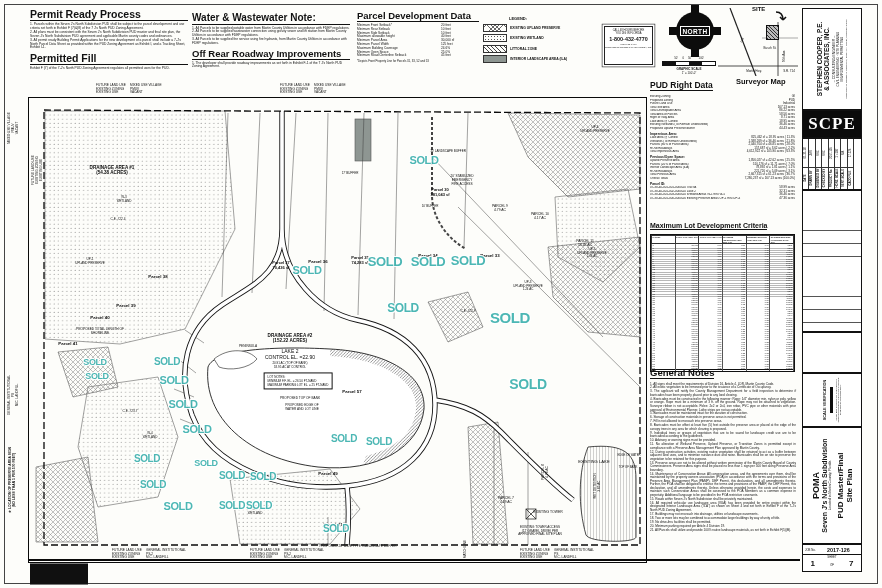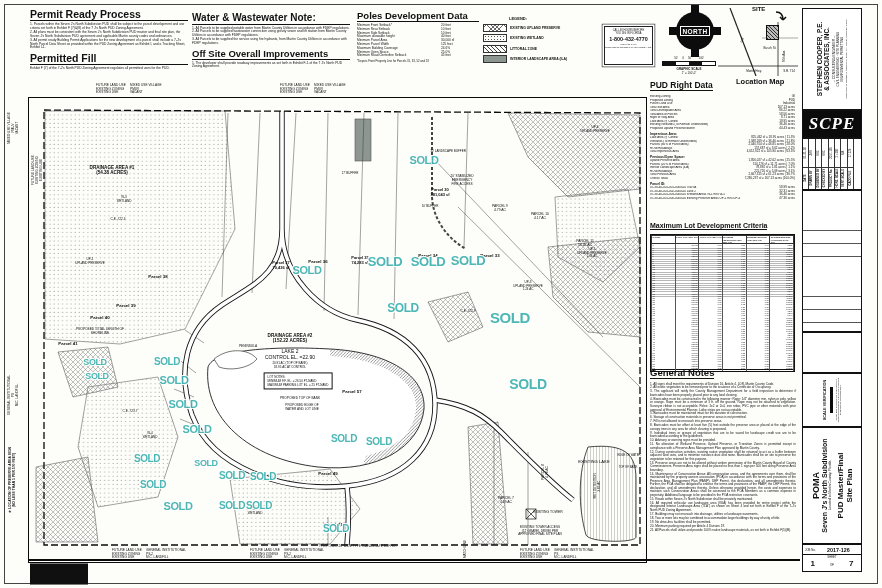--- a/index.html
+++ b/index.html
@@ -65,21 +65,21 @@
      color:#3fb2af;opacity:.93;
      text-shadow:1px 0 0 #fff,-1px 0 0 #fff,0 1px 0 #fff,0 -1px 0 #fff,1px 1px 0 #fff,-1px -1px 0 #fff;}
   .lub{position:absolute;display:flex;flex-direction:column;font-size:3.2px;line-height:3.7px;white-space:nowrap;}
   .lub-r{display:flex;}
   .lub-k{width:34px;}
   
   .tb-box{position:absolute;left:802px;width:58px;border:1px solid #111;background:#fff;overflow:hidden;}
   .rot-inner{position:absolute;left:0;top:100%;transform:rotate(-90deg);transform-origin:top left;
      display:flex;flex-direction:column;align-items:center;justify-content:center;text-align:center;}
   #scpe-box{background:#0b0b0b;color:#fff;display:flex;align-items:center;justify-content:center;}
-  #scpe-logo{font-weight:bold;font-style:italic;font-size:17px;letter-spacing:1px;font-family:"Liberation Serif",serif;}
+  #scpe-logo{font-weight:bold;font-size:17px;letter-spacing:1px;font-family:"Liberation Serif",serif;}
   #rev-box{background:repeating-linear-gradient(to bottom,#fff 0 12.6px,#555 12.6px 13.2px);}
   .tbf{display:flex;border-bottom:.6px solid #333;font-size:2.8px;line-height:5.4px;width:100%;}
   .tbf-k{width:40%;border-right:.6px solid #333;padding-left:1px;font-weight:bold;}
   .tbf-v{flex:1;text-align:center;}
   #sv-bar{width:26px;height:3.5px;background:#0b0b0b;margin:1.5px auto;}
   #job-box{position:absolute;left:802px;top:544px;width:58px;height:26px;border:1px solid #111;background:#fff;font-size:3px;}
   #approval-stamp{position:absolute;left:30px;top:563px;width:58px;height:22px;background:#101010;
      box-shadow:inset 0 -6px 0 -5px #777,inset 0 10px 0 -9px #777;}
 </style>
 </head>
@@ -99,28 +99,28 @@
     <div class="tinyline" style="margin-top:1.5px;width:160px;">Exhibit F (7) of the 7-J's North PUD Zoning Agreement regulates all permitted uses for the PUD.</div>
   </div>
 
   <div class="abs" style="left:192px;top:13px;width:158px;">
     <div class="h-big" style="font-size:10px;">Water &amp; Wastewater Note:</div>
     <div id="water-items" style="margin-top:2px;">
         <div class="tinyline">1. All Parcels to be supplied potable water from Martin County Utilities in accordance with FDEP regulations.</div>
         <div class="tinyline">2. All Parcels to be supplied wastewater connection using gravity sewer and lift station from Martin County Utilities in accordance with FDEP regulations.</div>
         <div class="tinyline">3. All Parcels to be supplied fire service using fire hydrants, from Martin County Utilities in accordance with FDEP regulations.</div>
       </div>
-    <div class="h-big" style="font-size:9.5px;margin-top:3px;">Off Site Overall Improvements</div>
+    <div class="h-big" style="font-size:9.5px;margin-top:3px;">Off Rear Roadway Improvements</div>
     <div id="offsite-items" style="margin-top:1.5px;">
         <div class="tinyline">1. The developer shall provide roadway improvements as set forth in Exhibit F-1 of the 7 J's North PUD Zoning Agreement.</div>
       </div>
   </div>
 
   <div class="abs" style="left:357px;top:11px;width:122px;">
-    <div class="h-big" style="font-size:9.5px;">Poles Development Data</div>
+    <div class="h-big" style="font-size:9.5px;">Parcel Development Data</div>
     <div id="pdd-rows" style="margin-top:2px;">
         <div class="kv">
           <span class="k">Minimum Front Setback*</span>
           <span class="v">20 feet</span>
         </div>
         <div class="kv">
           <span class="k">Minimum Rear Setback</span>
           <span class="v">10 feet</span>
         </div>
         <div class="kv">
@@ -317,21 +317,21 @@
         <div class="psd-r">
           <span class="k">07-38-40-001-003-00000-0 Wetland Areas W-1 thru W-5</span>
           <span class="v">36.46 acres</span>
         </div>
         <div class="psd-r">
           <span class="k">07-38-40-001-000-00000-6 Existing Preserve Areas UP-1 thru UP-4</span>
           <span class="v">47.36 acres</span>
         </div>
       </div>
   </div>
-  <div class="abs" style="left:736px;top:77px;font-size:7.5px;font-weight:bold;">Location Map</div>
+  <div class="abs" style="left:736px;top:77px;font-size:7.5px;font-weight:bold;">Surveyor Map</div>
 
   <div class="abs" style="left:650px;top:214px;width:145px;">
     <div class="h-big" style="font-size:7px;display:inline-block;">Maximum Lot Development Criteria</div>
     <div id="mlc-wrap" style="margin-top:2px;">
       <table id="mlc-table">
         <thead>
             <tr id="mlc-head">
               <th>PARCEL</th>
               <th>TOTAL LOT AREA (SF)</th>
               <th>TOTAL LOT AREA (AC)</th>

